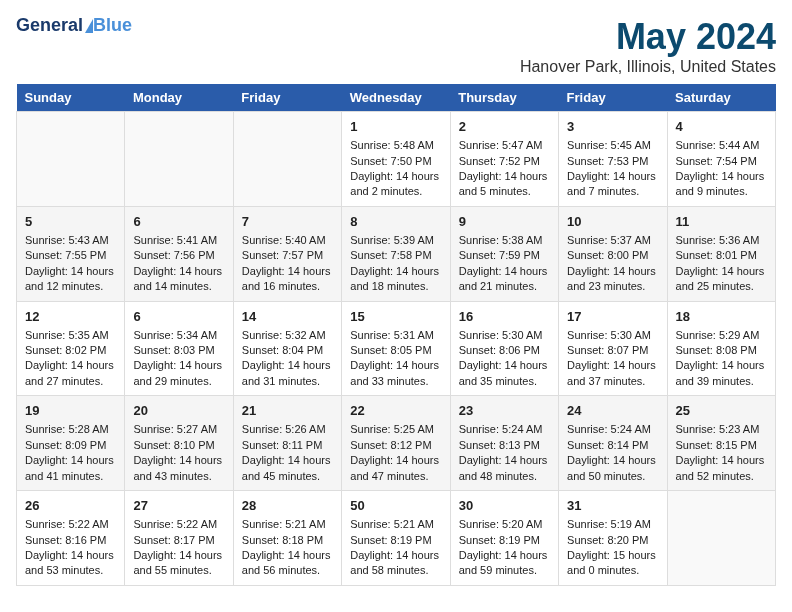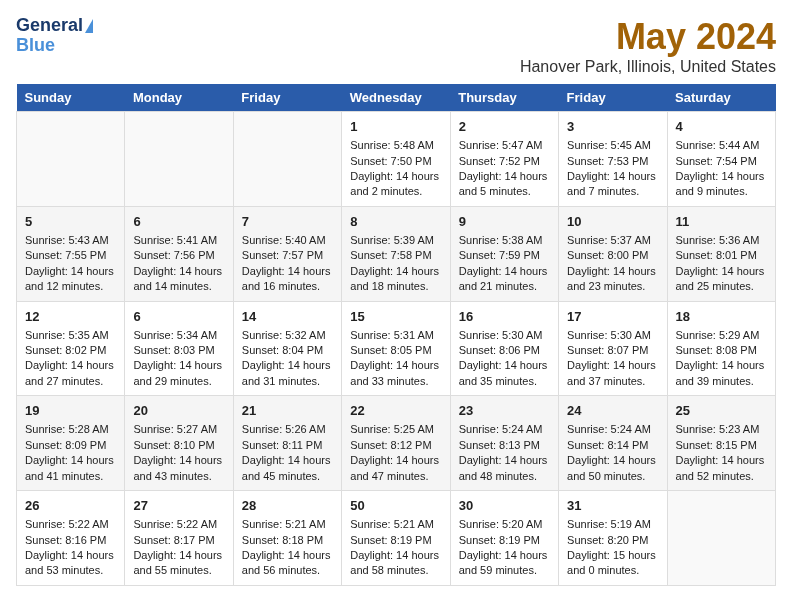--- a/index.html
+++ b/index.html
@@ -11,21 +11,21 @@
       padding: 16px;
     }
     .header {
       display: flex;
       justify-content: space-between;
       align-items: flex-start;
       margin-bottom: 8px;
     }
     .logo {
       display: flex;
-      flex-direction: column;
+      flex-direction: row;
       align-items: flex-start;
     }
     .logo-text {
       font-size: 18px;
       font-weight: bold;
       color: #1a3a6b;
       line-height: 1.1;
     }
     .logo-triangle {
       width: 0;
@@ -40,21 +40,21 @@
     .logo-line {
       display: flex;
       align-items: center;
     }
     .title-block {
       text-align: right;
     }
     .month-title {
       font-size: 36px;
       font-weight: bold;
-      color: #a16207;
+      color: #0c4a6e;
     }
     .location-title {
       font-size: 16px;
       color: #333;
       font-weight: normal;
       margin-left: 40px;
     }
     table {
       width: 100%;
       border-collapse: collapse;

